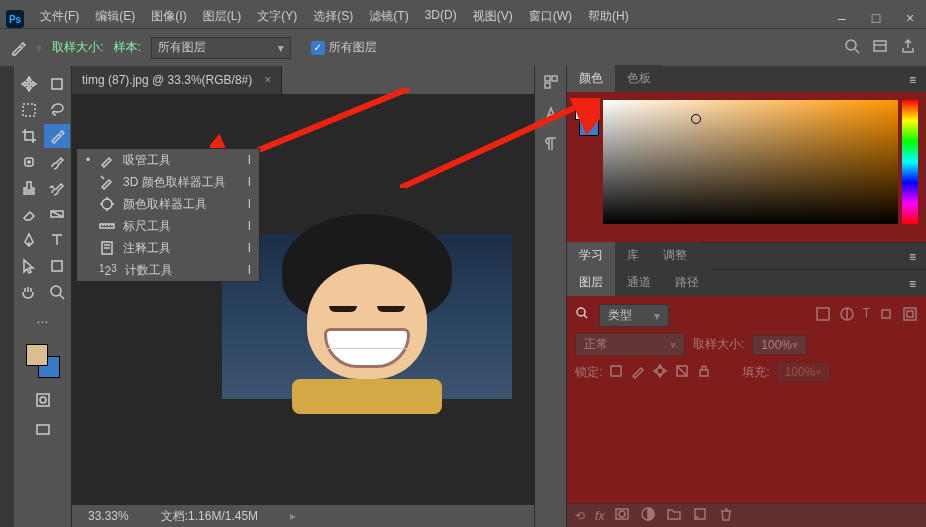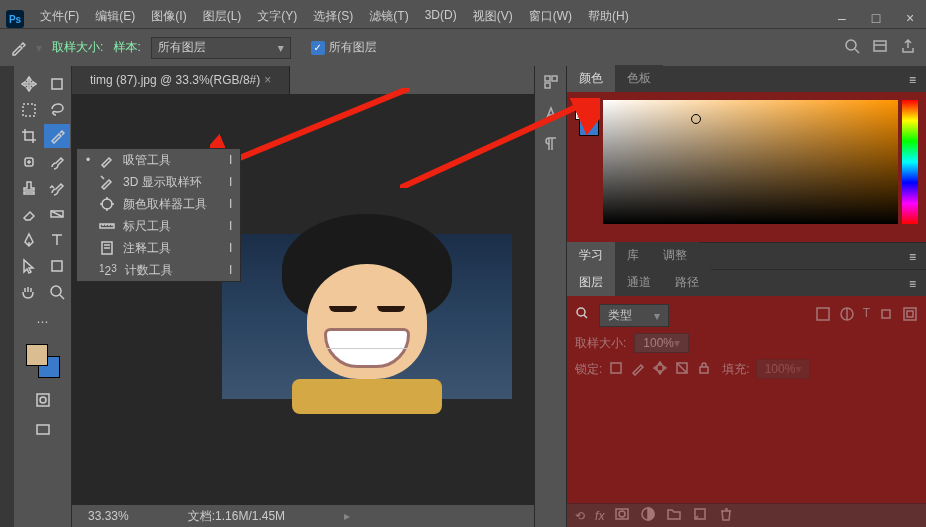--- a/index.html
+++ b/index.html
@@ -24,33 +24,33 @@
 .tool-grid{display:grid;grid-template-columns:26px 26px;gap:2px}
 .tool{width:26px;height:24px;display:flex;align-items:center;justify-content:center;cursor:pointer;position:relative}
 .tool.active{background:#3a7acb}
 .swatches{margin-top:10px;position:relative;width:34px;height:34px}
 .sw-bg{position:absolute;width:22px;height:22px;background:#3a7acb;border:1px solid #000;right:0;bottom:0}
 .sw-fg{position:absolute;width:22px;height:22px;background:#dbbd92;border:1px solid #000;left:0;top:0}
 .bot-tools{margin-top:10px;display:flex;flex-direction:column;gap:6px}
 .bot-tools .tool{width:26px;height:24px}
 .canvas-area{flex:1;background:#282828;display:flex;flex-direction:column;position:relative}
 .doc-tab{height:28px;background:#535353;display:flex;align-items:center}
-.tab{background:#3a3a3a;height:100%;display:flex;align-items:center;padding:0 18px;gap:4px;border-right:1px solid #222}
+.tab{background:#3a3a3a;height:100%;display:flex;align-items:center;padding:0 10px;gap:12px;border-right:1px solid #222}
 .tab-close{cursor:pointer;opacity:.6}
 .canvas-view{flex:1;position:relative;overflow:hidden}
 .image{position:absolute;left:150px;top:140px;width:290px;height:165px;background:linear-gradient(180deg,#1b2e48 0%,#2a4360 50%,#3d5470 100%);display:flex;align-items:center;justify-content:center}
 .face{position:relative;width:180px;height:150px}
 .hair{position:absolute;width:170px;height:110px;background:#1a1a1a;border-radius:50% 50% 40% 40%;top:-28px;left:5px}
 .head{position:absolute;width:120px;height:115px;background:#f0c89a;border-radius:50% 50% 44% 44%;top:22px;left:30px}
 .eye{position:absolute;width:28px;height:6px;background:#2a1810;border-radius:0 0 16px 16px;top:64px}
 .eye.l{left:52px}.eye.r{right:52px}
 .mouth{position:absolute;width:86px;height:40px;background:#fff;border:3px solid #a0706a;border-radius:8px 8px 42px 42px;top:86px;left:47px}
 .mouth::before{content:"";position:absolute;width:100%;height:1px;background:#ccc;top:50%}
 .collar{position:absolute;width:150px;height:35px;background:#d4a845;bottom:-22px;left:15px;border-radius:8px}
-.status-bar{height:22px;background:#535353;display:flex;align-items:center;padding:0 16px;gap:59px}
+.status-bar{height:22px;background:#535353;display:flex;align-items:center;padding:0 16px;gap:32px}
 .tool-flyout{position:absolute;left:76px;top:148px;background:#535353;border:1px solid #2a2a2a;z-index:20;min-width:156px}
 .fly-item{display:flex;align-items:center;height:22px;padding:0 8px;gap:8px;cursor:pointer}
 .fly-dot{width:6px;text-align:center}
 .fly-key{margin-left:auto;color:#ccc;padding-left:14px}
 .mid-strip{width:32px;background:#535353;border-left:1px solid #2a2a2a;display:flex;flex-direction:column;align-items:center;padding-top:8px;gap:12px}
 .right-panels{width:360px;background:#7f1d1d;display:flex;flex-direction:column;border-left:1px solid #2a2a2a}
 .panel-tabs{height:26px;background:#383838;display:flex;align-items:flex-end}
 .ptab{padding:5px 12px;cursor:pointer;background:#383838;color:#999}
 .ptab.active{background:#535353;color:#ddd}
 .pmenu{margin-left:auto;padding:5px 10px;cursor:pointer}
@@ -348,20 +348,23 @@
             <span><svg class="ic">
                   <rect x="4" y="4" width="8" height="8"></rect>
                 </svg></span>
             <span><svg class="ic">
                   <rect x="2" y="2" width="12" height="12"></rect>
                   <rect x="5" y="5" width="6" height="6"></rect>
                 </svg></span>
           </div>
         </div>
         <div class="layer-row">
+          <div class="layer-sel disabled" style="min-width:110px">
+              <span>正常</span>
+            </div>
           <span class="dim">取样大小:</span>
           <div class="layer-sel disabled" style="min-width:54px">
               <span>100%</span>
             </div>
         </div>
         <div class="lock-row dim">
           <span>锁定:</span>
           <span><svg class="ic">
                 <rect x="3" y="3" width="10" height="10"></rect>
               </svg></span>
@@ -372,21 +375,21 @@
                 <path d="M8 2l2 3h-4z M8 14l-2-3h4z M2 8l3-2v4z M14 8l-3 2v-4z"></path>
               </svg></span>
           <span><svg class="ic">
                 <rect x="3" y="3" width="10" height="10"></rect>
                 <path d="M3 3l10 10"></path>
               </svg></span>
           <span><svg class="ic">
                 <rect x="4" y="7" width="8" height="6"></rect>
                 <path d="M6 7V5a2 2 0 014 0v2"></path>
               </svg></span>
-          <span style="margin-left:4px">填充:</span>
+          <span style="margin-left:24px">填充:</span>
           <div class="layer-sel disabled" style="min-width:54px">
               <span>100%</span>
             </div>
         </div>
       </div>
       <div class="layers-footer dim">
         <span>⟲</span>
         <span style="font-style:italic">fx</span>
         <span><svg class="ic">
               <rect x="2" y="3" width="12" height="10"></rect>
@@ -418,21 +421,21 @@
         <path d="M3 13l7-7 2 2-7 7z"></path>
       </svg>
       <span>吸管工具</span>
       <span class="fly-key">I</span>
     </div>
   <div class="fly-item">
       <span class="fly-dot"></span>
       <svg class="ic">
         <path d="M3 13l7-7 2 2-7 7z M2 2l3 3"></path>
       </svg>
-      <span>3D 显示取样环</span>
+      <span>3D 颜色取样器工具</span>
       <span class="fly-key">I</span>
     </div>
   <div class="fly-item">
       <span class="fly-dot"></span>
       <svg class="ic">
         <circle cx="8" cy="8" r="5"></circle>
         <path d="M8 1v3M8 12v3M1 8h3M12 8h3"></path>
       </svg>
       <span>颜色取样器工具</span>
       <span class="fly-key">I</span>

